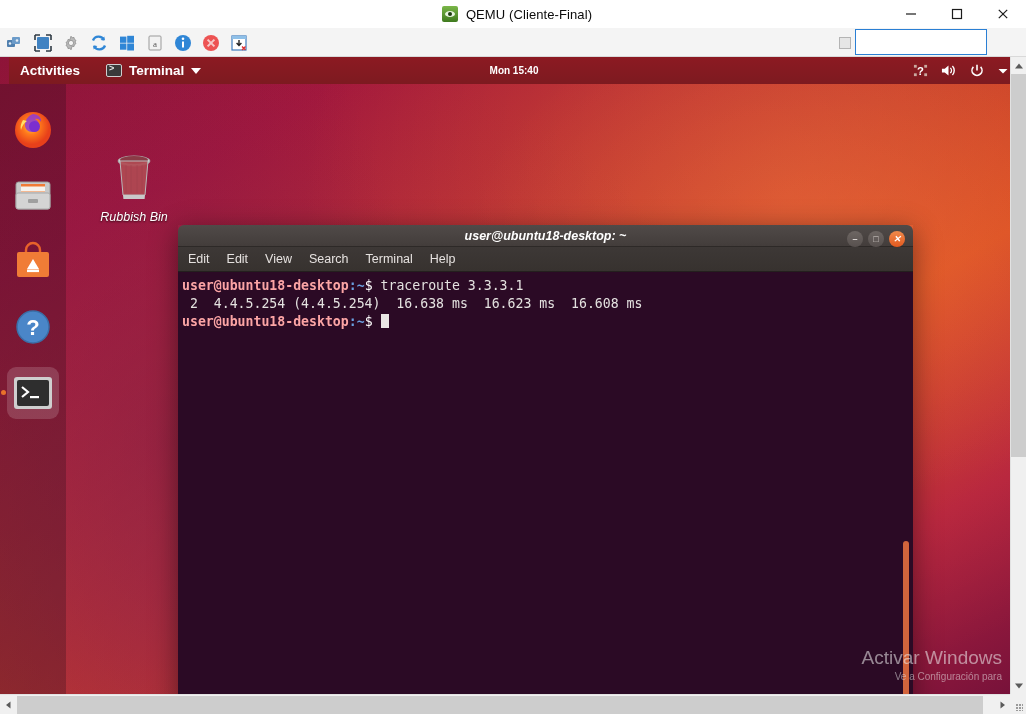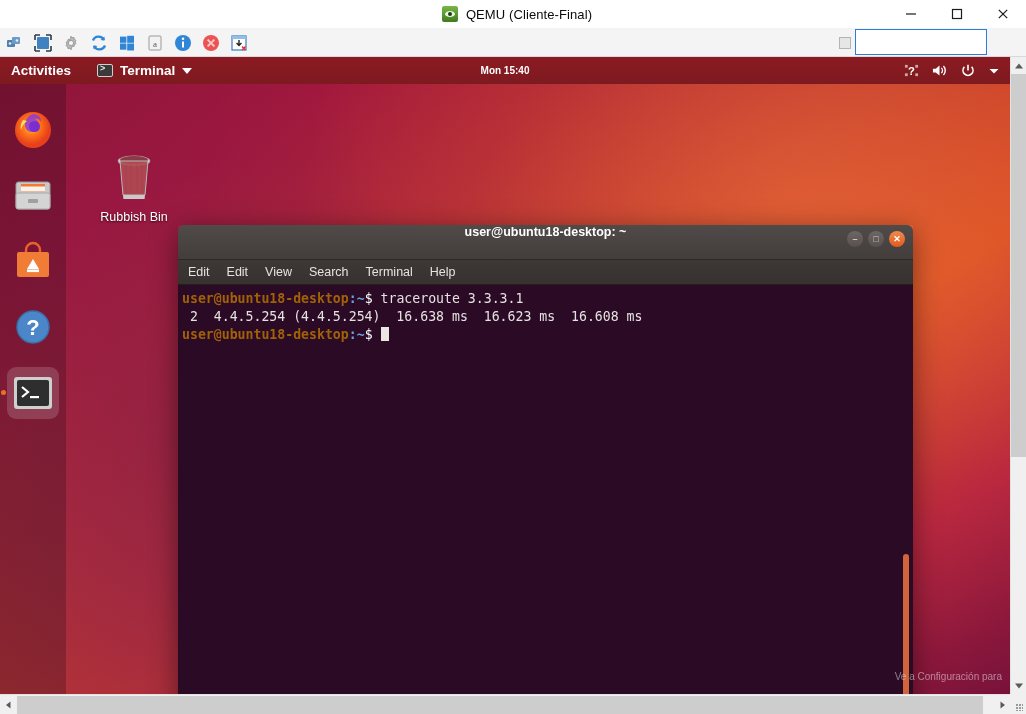--- a/index.html
+++ b/index.html
@@ -78,21 +78,21 @@
     content: "";
     position: absolute; inset: 0;
     background:
       radial-gradient(ellipse 520px 360px at 82% 30%, rgba(255,150,80,.22), rgba(255,150,80,0) 70%),
       radial-gradient(ellipse 380px 700px at 16% 60%, rgba(110,20,70,.35), rgba(110,20,70,0) 70%);
     pointer-events: none;
   }
 
   
   .gnome-topbar {
-    position: absolute; left: 0; top: 0; width: 1010px; height: 27px;
+    position: absolute; left: 9px; top: 0; width: 1010px; height: 27px;
     background: linear-gradient(#8c1a22, #7d1a20);
     display: flex; align-items: center;
     color: #ffffff; font-size: 13.5px; font-weight: bold;
     z-index: 5;
   }
   .activities { margin-left: 11px; }
   .app-menu { margin-left: 26px; display: flex; align-items: center; gap: 7px; }
   .term-mini {
     width: 16px; height: 13px; background: #3a3a3a;
     border: 1.5px solid #cfcfcf; border-radius: 2px; position: relative;
@@ -134,36 +134,36 @@
   }
   .dock-item svg { display: block; }
 
   
   .desktop-icon {
     position: absolute; left: 90px; top: 95px; width: 88px;
     display: flex; flex-direction: column; align-items: center; gap: 4px;
     z-index: 3;
   }
   .desktop-icon-label {
-    color: #ffffff; font-size: 12.5px; text-shadow: 0 1px 2px rgba(0,0,0,.7);
+    color: #ffffff; font-size: 12.5px; text-shadow: 0 1px 2px rgba(0,0,0,.7); font-style: italic;
   }
 
   
   .term-win {
     position: absolute; left: 178px; top: 168px; width: 735px; height: 488px;
     z-index: 6;
     box-shadow: 0 6px 26px rgba(0,0,0,.45);
   }
   .term-titlebar {
-    height: 35px;
+    height: 22px;
     background: linear-gradient(#504a48, #433d3b);
     border-top-left-radius: 6px; border-top-right-radius: 6px;
     border-bottom: 1px solid #2d2927;
     position: relative;
-    display: flex; align-items: flex-start; justify-content: center;
+    display: flex; align-items: center; justify-content: center; font-style: italic;
   }
   .term-title {
     color: #ffffff; font-size: 12.5px; font-weight: bold;
   }
   .term-ctrls {
     position: absolute; right: 8px; top: 0; height: 27px;
     display: flex; align-items: center; gap: 5px;
   }
   .ctrl { width: 16px; height: 16px; border-radius: 50%;
     display: flex; align-items: center; justify-content: center;
@@ -183,21 +183,21 @@
     position: relative;
     padding: 5px 0 0 2px;
     font-family: "DejaVu Sans Mono", "Liberation Mono", monospace;
     font-size: 13.2px;
     line-height: 18.2px;
     color: #e4e2e0;
     border-bottom-left-radius: 5px; border-bottom-right-radius: 5px;
     overflow: hidden;
   }
   .term-line { white-space: pre; padding-left: 2px; }
-  .prompt-user { color: #a16207; font-weight: bold; }
+  .prompt-user { color: #fca5a5; font-weight: bold; }
   .prompt-path { color: #6a9fe0; font-weight: bold; }
   .prompt-dollar { color: #ffffff; }
   .cursor {
     display: inline-block; width: 8px; height: 14px;
     background: #e9e6e4; vertical-align: -2px;
   }
   .term-scrollbar {
     position: absolute; right: 4px; top: 269px; width: 6px; height: 215px;
     background: #d2643c; border-radius: 3px;
   }
@@ -476,20 +476,21 @@
 
         <div class="term-line"> 2  4.4.5.254 (4.4.5.254)  16.638 ms  16.623 ms  16.608 ms</div>
 
         <div class="term-line"><span class="prompt-user">user@ubuntu18-desktop</span><span class="prompt-path">:~</span><span class="prompt-dollar">$</span><span> </span><span class="cursor"></span></div>
 
         <div class="term-scrollbar"></div>
       </div>
     </div>
 
     <div class="watermark">
+      <div class="wm-title">Activar Windows</div>
       <div class="wm-sub">Ve a Configuración para</div>
     </div>
 
   </div>
 
   <div class="sb-v">
     <div class="sb-v-arrow-up">
       <svg width="10" height="10" viewBox="0 0 10 10">
           <path d="M5 2.5L9 7.5H1z" fill="#5a5a5a"></path>
         </svg>

